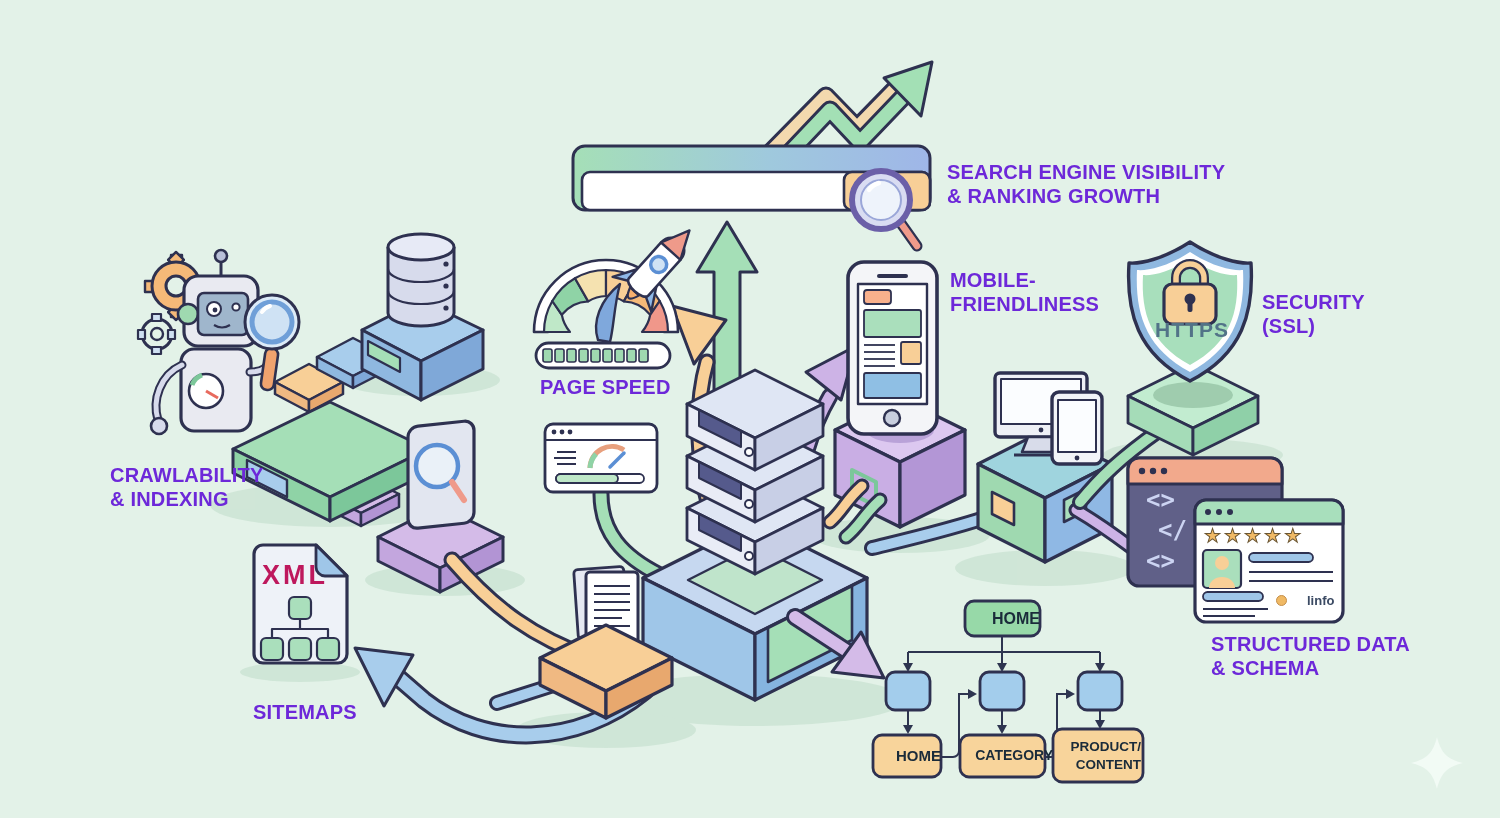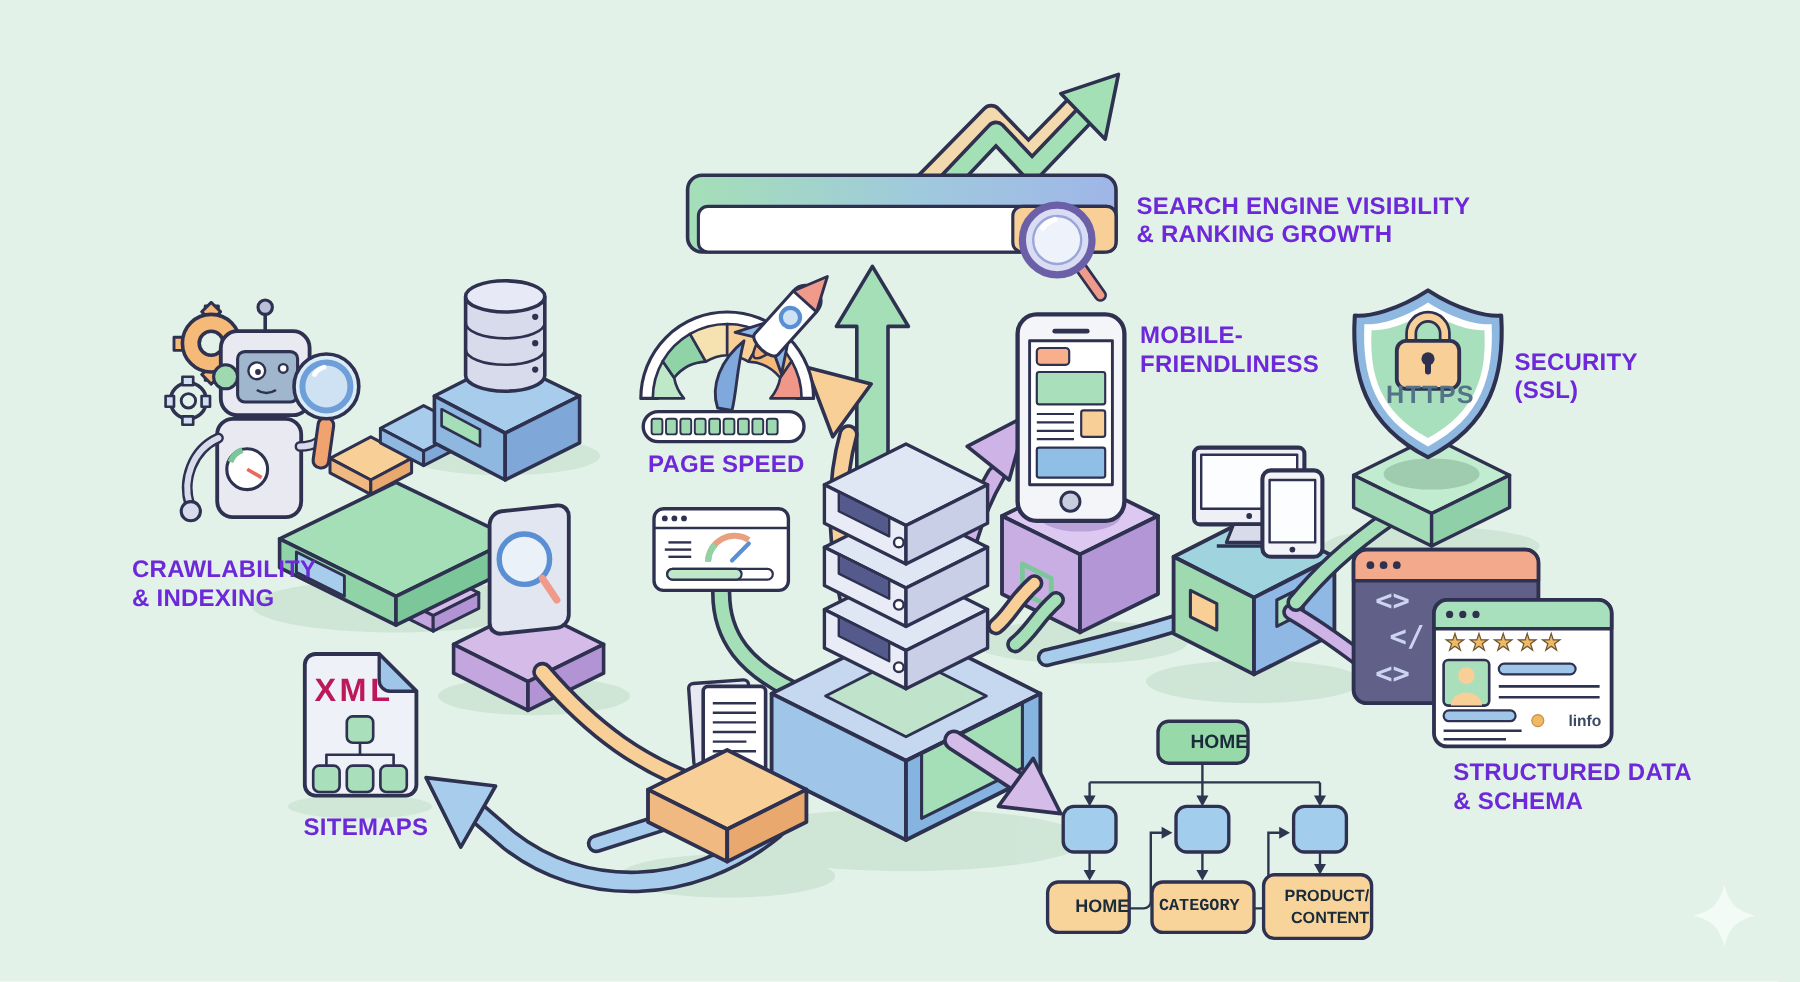--- a/index.html
+++ b/index.html
@@ -458,36 +458,36 @@
 <div class="lbl lbl-lg" style="left:947px;top:160px;"><span>SEARCH ENGINE VISIBILITY</span><br><span>&amp; RANKING GROWTH</span></div>
 
 <div class="lbl lbl-lg" style="left:110px;top:463px;"><span>CRAWLABILITY</span><br><span>&amp; INDEXING</span></div>
 
 <div class="lbl lbl-lg" style="left:540px;top:375px;">PAGE SPEED</div>
 
 <div class="lbl lbl-lg" style="left:950px;top:268px;"><span>MOBILE-</span><br><span>FRIENDLINESS</span></div>
 
 <div class="lbl lbl-lg" style="left:1262px;top:290px;"><span>SECURITY</span><br><span>(SSL)</span></div>
 
-<div class="lbl lbl-lg" style="left:253px;top:678px;">SITEMAPS</div>
+<div class="lbl lbl-lg" style="left:253px;top:700px;">SITEMAPS</div>
 
 
 <div class="lbl lbl-lg" style="left:1195px;top:632px;margin-left:16px;"><span>STRUCTURED DATA</span><br><span>&amp; SCHEMA</span></div>
 
 <div class="mini https">HTTPS</div>
 <div class="mini xml">XML</div>
 
 <div class="glyph" style="left:1146px;top:486px;">&lt;&gt;</div>
 <div class="glyph" style="left:1158px;top:516px;">&lt;/</div>
 <div class="glyph" style="left:1146px;top:547px;">&lt;&gt;</div>
 
 <div class="stars">★★★★★</div>
 <div class="linfo">
       <span class="dot"></span>
       <span>linfo</span>
     </div>
 
 <div class="treelbl" style="left:965px;top:610px;width:75px;font-size:16px;">HOME</div>
 <div class="treelbl" style="left:873px;top:747px;width:68px;font-size:15px;">HOME</div>
-<div class="treelbl" style="left:948px;top:747px;width:85px;font-size:14px;font-family:Liberation Mono, monospace;">CATEGORY</div>
+<div class="treelbl" style="left:968px;top:747px;width:85px;font-size:14px;">CATEGORY</div>
 <div class="treelbl" style="left:1053px;top:738px;width:88px;font-size:13.5px;line-height:1.3;"><span>PRODUCT/</span><br><span>CONTENT</span></div>
 
 </div>
 
 </body></html>

